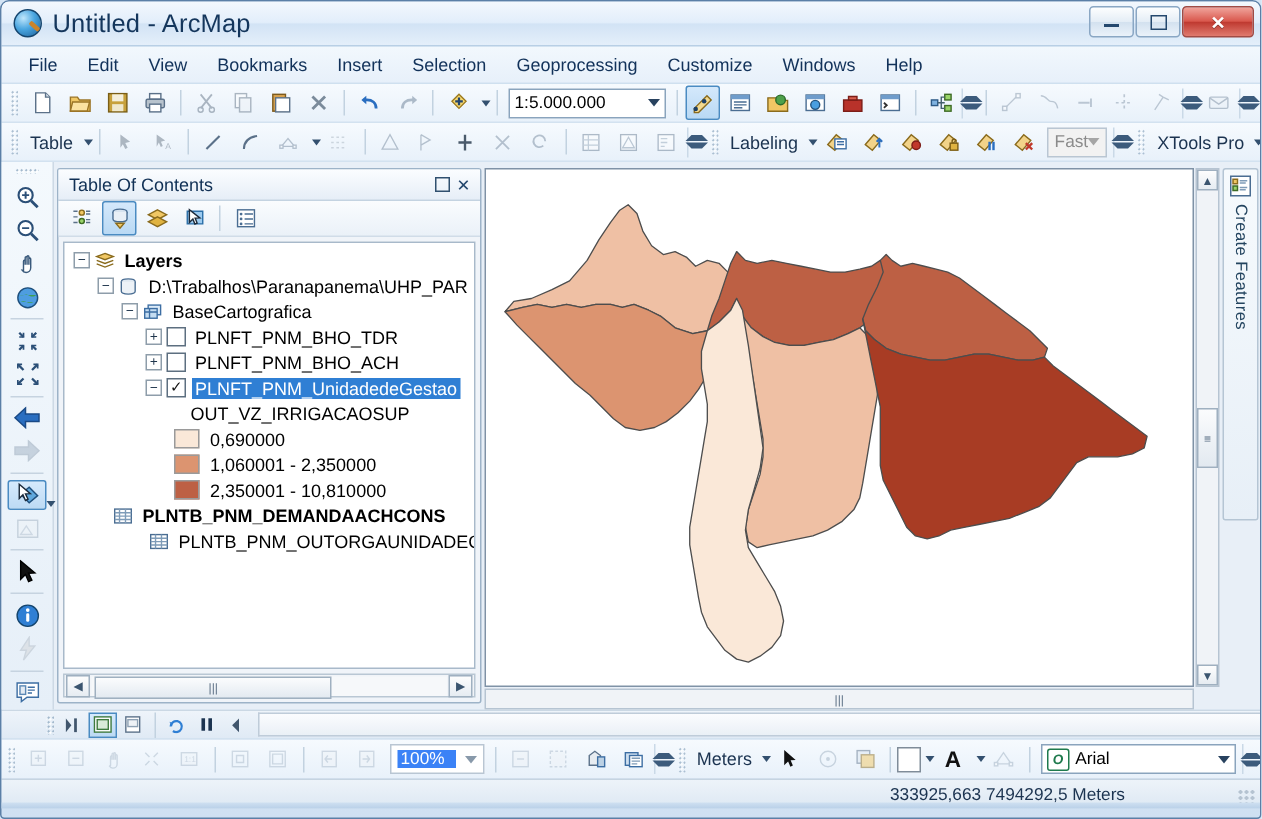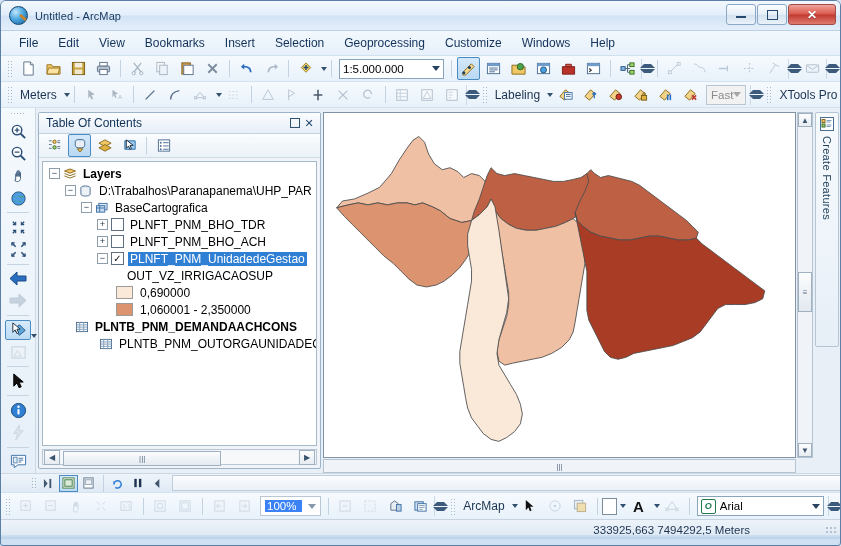--- a/index.html
+++ b/index.html
@@ -25,21 +25,21 @@
   }
   .title-icon{
     width:17px;height:17px;margin-left:8px;margin-right:7px;border-radius:50%;
     background:radial-gradient(circle at 33% 30%,#bfe6fb 0%,#4aa6e0 45%,#1a5d96 100%);
     border:1px solid #14456e;position:relative;flex:none;
   }
   .title-icon:after{
     content:"";position:absolute;left:9px;top:9px;width:8px;height:3px;
     background:#c9842b;transform:rotate(42deg);border-radius:1px;
   }
-  .title-text{color:#14365c;font-size:11px;letter-spacing:.1px;}
+  .title-text{color:#14365c;font-size:17px;letter-spacing:.1px;}
   .wincontrols{position:absolute;right:4px;top:3px;display:flex;gap:1px;}
   .wc{
     width:28px;height:19px;border:1px solid #8aa7c4;border-radius:3px;
     background:linear-gradient(#fdfefe,#e4edf6 50%,#d3e1ef 52%,#eaf2fa);
     display:flex;align-items:center;justify-content:center;
     color:#24486e;font-size:11px;line-height:1;
   }
   .wc.close{
     width:46px;border-color:#a04b45;
     background:linear-gradient(#f0a49c,#d9584d 48%,#bf3a31 52%,#e07a6e);
@@ -455,21 +455,21 @@
         </svg>
     </div>
     <div class="tb-overflow">
         <i class="of-a"></i>
         <i class="of-b"></i>
       </div>
   </div>
 
   <div class="toolbar">
     <div class="grip"></div>
-    <div class="tb-text">Meters</div>
+    <div class="tb-text">Table</div>
     <div class="caret"></div>
     <div class="tb-sep"></div>
     <div class="tb-btn" style="opacity:.4">
       <svg width="13" height="13" viewBox="0 0 16 16">
           <path d="M4 2l8 6-4 1 2 4-2 1-2-4-2 3z" fill="#4a5a6b"></path>
         </svg>
     </div>
     <div class="tb-btn" style="opacity:.4">
       <svg width="13" height="13" viewBox="0 0 16 16">
           <path d="M3 2l7 5-3.5 1 1.5 3.5-1.6.8-1.6-3.6L3 12z" fill="#4a5a6b"></path>
@@ -812,20 +812,24 @@
         </div>
 
         <div class="tr" style="padding-left:73px;">
           <span class="swatch" style="background:#FAE8D8"></span>
           <span class="lbl">0,690000</span>
         </div>
         <div class="tr" style="padding-left:73px;">
           <span class="swatch" style="background:#DC9470"></span>
           <span class="lbl">1,060001 - 2,350000</span>
         </div>
+        <div class="tr" style="padding-left:73px;">
+          <span class="swatch" style="background:#BD6044"></span>
+          <span class="lbl">2,350001 - 10,810000</span>
+        </div>
 
         <div class="tr" style="padding-left:32px;font-weight:bold;">
           <span class="ico-stack">
             <svg width="14" height="12" viewBox="0 0 15 13">
                 <rect x="1.5" y="1.5" width="12" height="10" fill="#fff" stroke="#4a6d92"></rect>
                 <path d="M1.5 4.2h12M1.5 6.6h12M1.5 9h12M5 1.5v10M9.3 1.5v10" stroke="#7f9cb8"></path>
               </svg>
           </span>
           <span class="lbl">PLNTB_PNM_DEMANDAACHCONS</span>
         </div>
@@ -1020,21 +1024,21 @@
           <rect x="5" y="5" width="9" height="8" fill="#fff" stroke="#3d6ea3"></rect>
           <path d="M6.5 7h6M6.5 9h6M6.5 11h4" stroke="#7f9cb8"></path>
         </svg>
       </div>
     <div class="tb-overflow">
         <i class="of-a"></i>
         <i class="of-b"></i>
       </div>
 
     <div class="grip"></div>
-    <div class="tb-text">ArcMap</div>
+    <div class="tb-text">Meters</div>
     <div class="caret"></div>
     <div class="tb-btn">
         <svg width="14" height="14" viewBox="0 0 15 15">
           <path d="M3 1v11l2.8-2.8L7.4 13l1.8-.8-1.6-3.8 3.6-.1z" fill="#111"></path>
         </svg>
       </div>
     <div class="tb-btn" style="opacity:.4">
         <svg width="14" height="14" viewBox="0 0 15 15">
           <circle cx="7.5" cy="7.5" r="5.5" fill="none" stroke="#8da1b4"></circle>
           <circle cx="7.5" cy="7.5" r="1.4" fill="#8da1b4"></circle>

